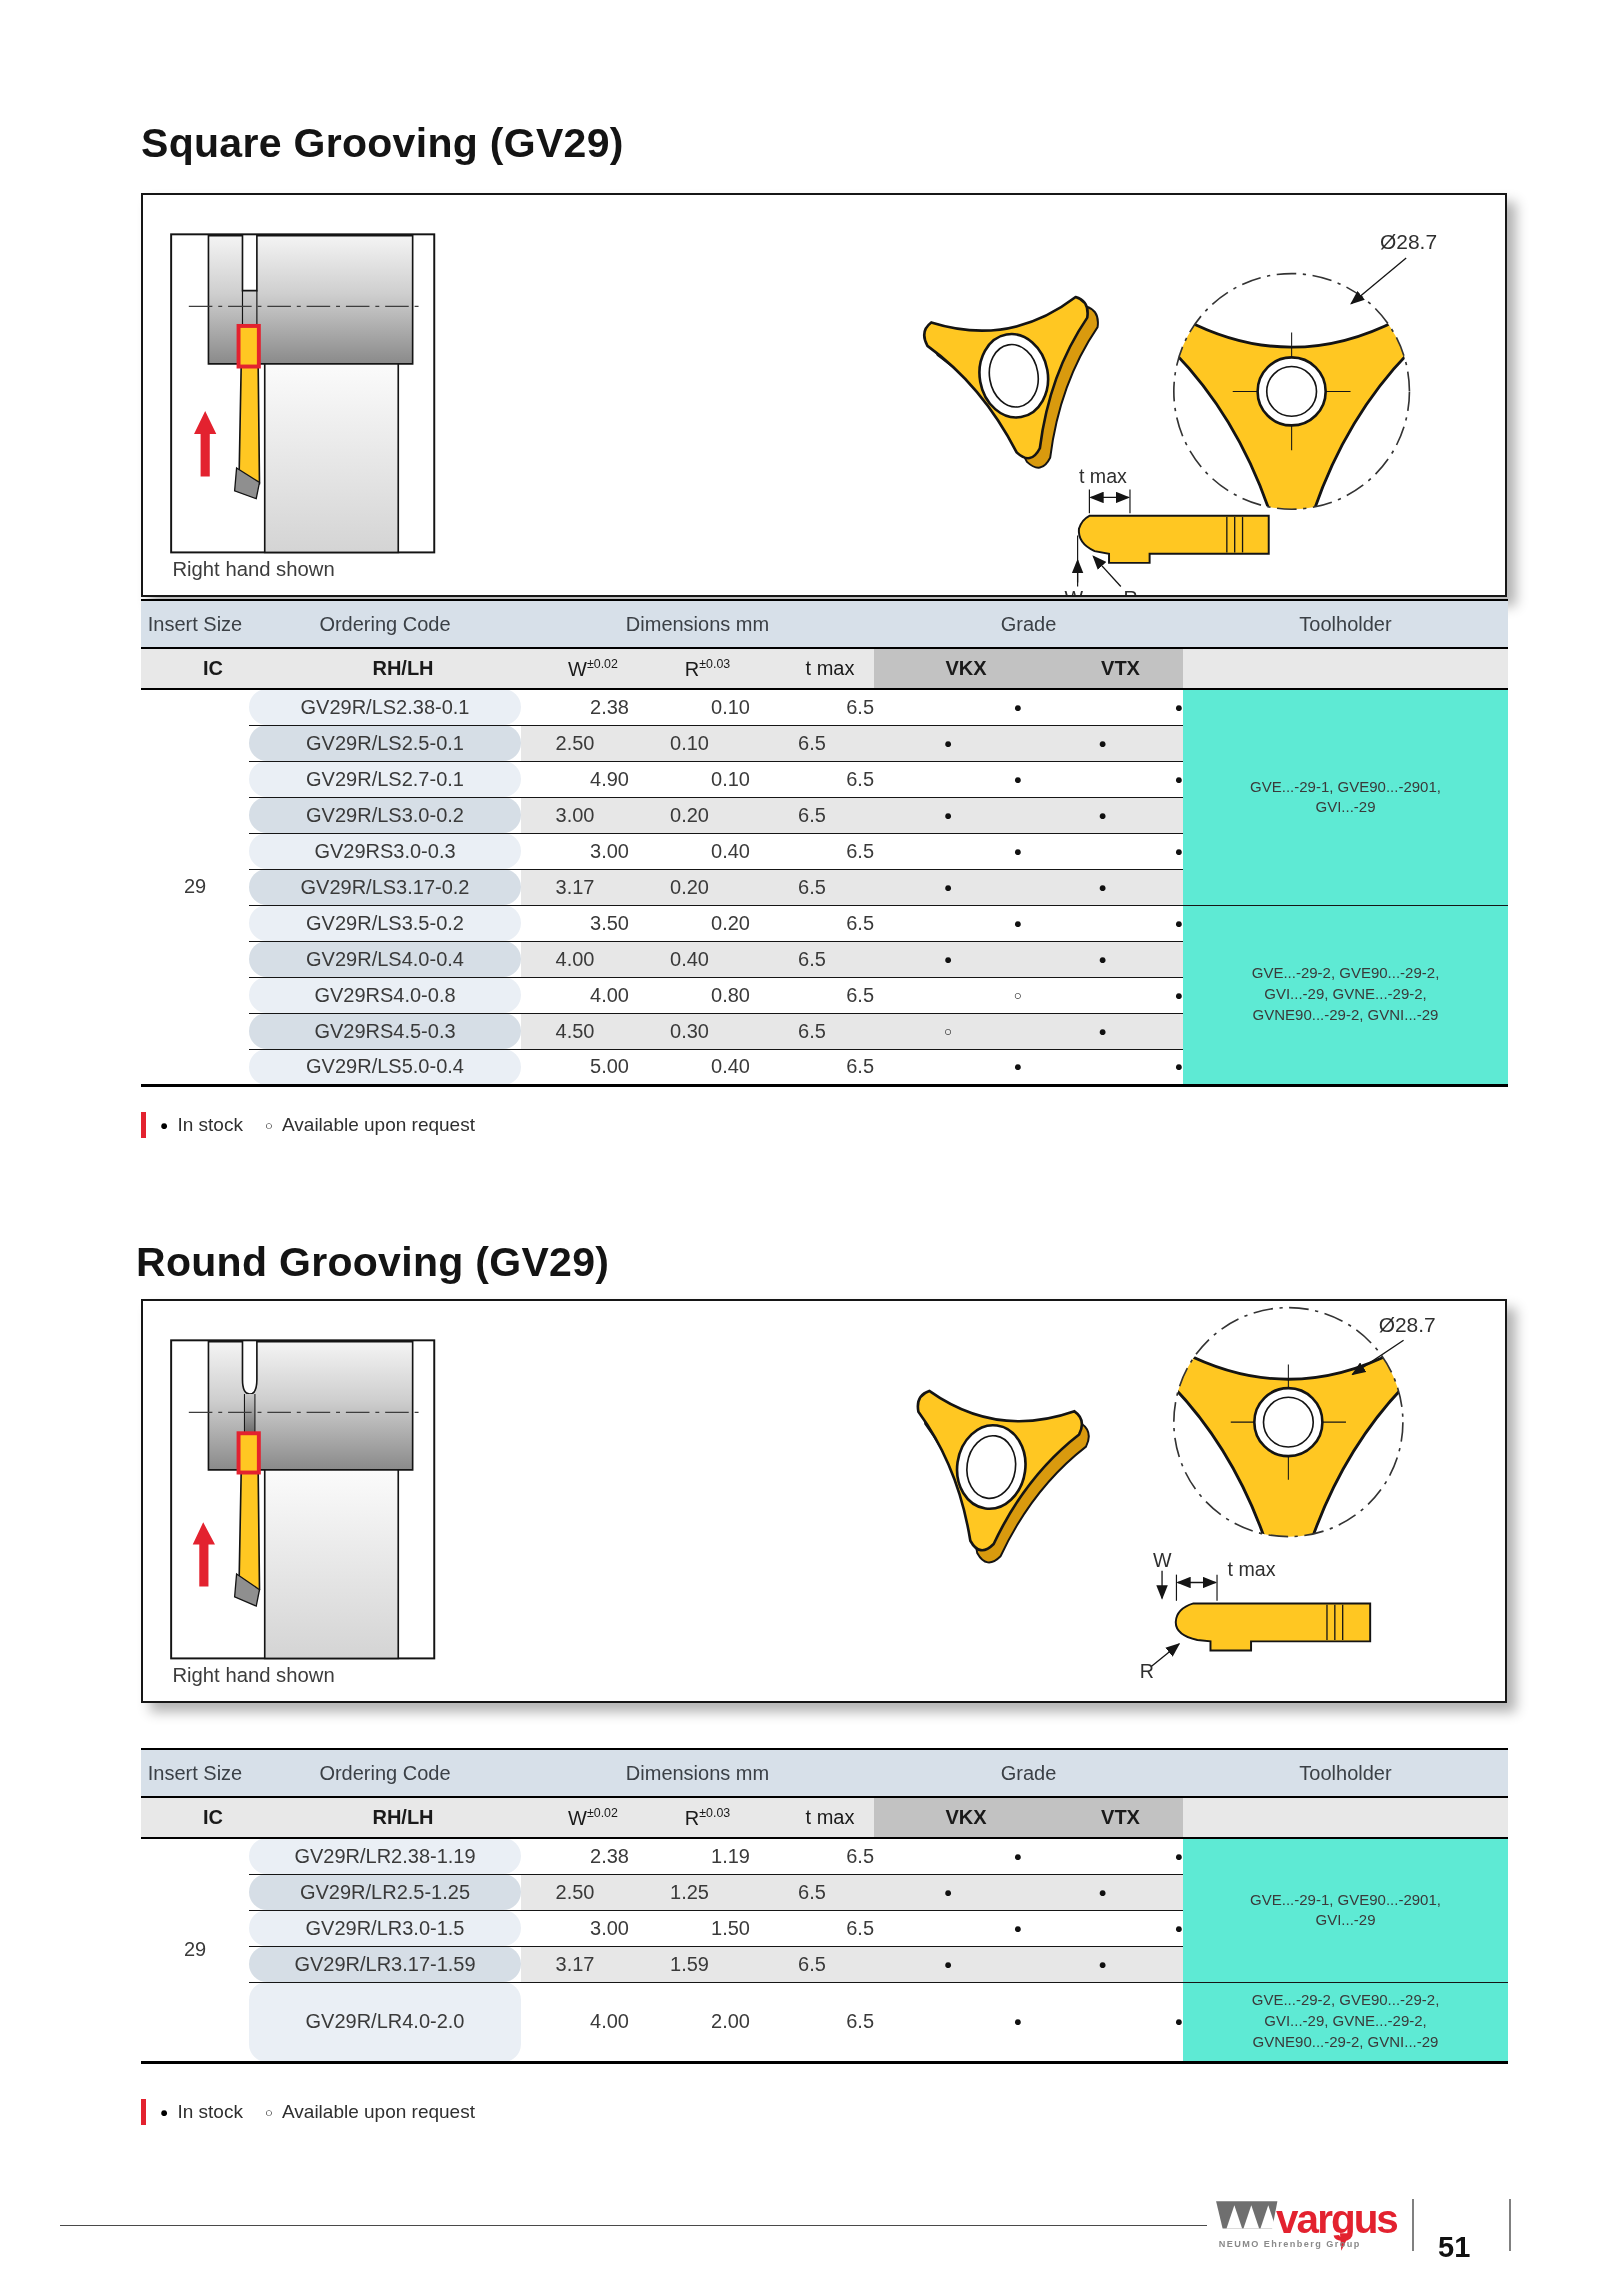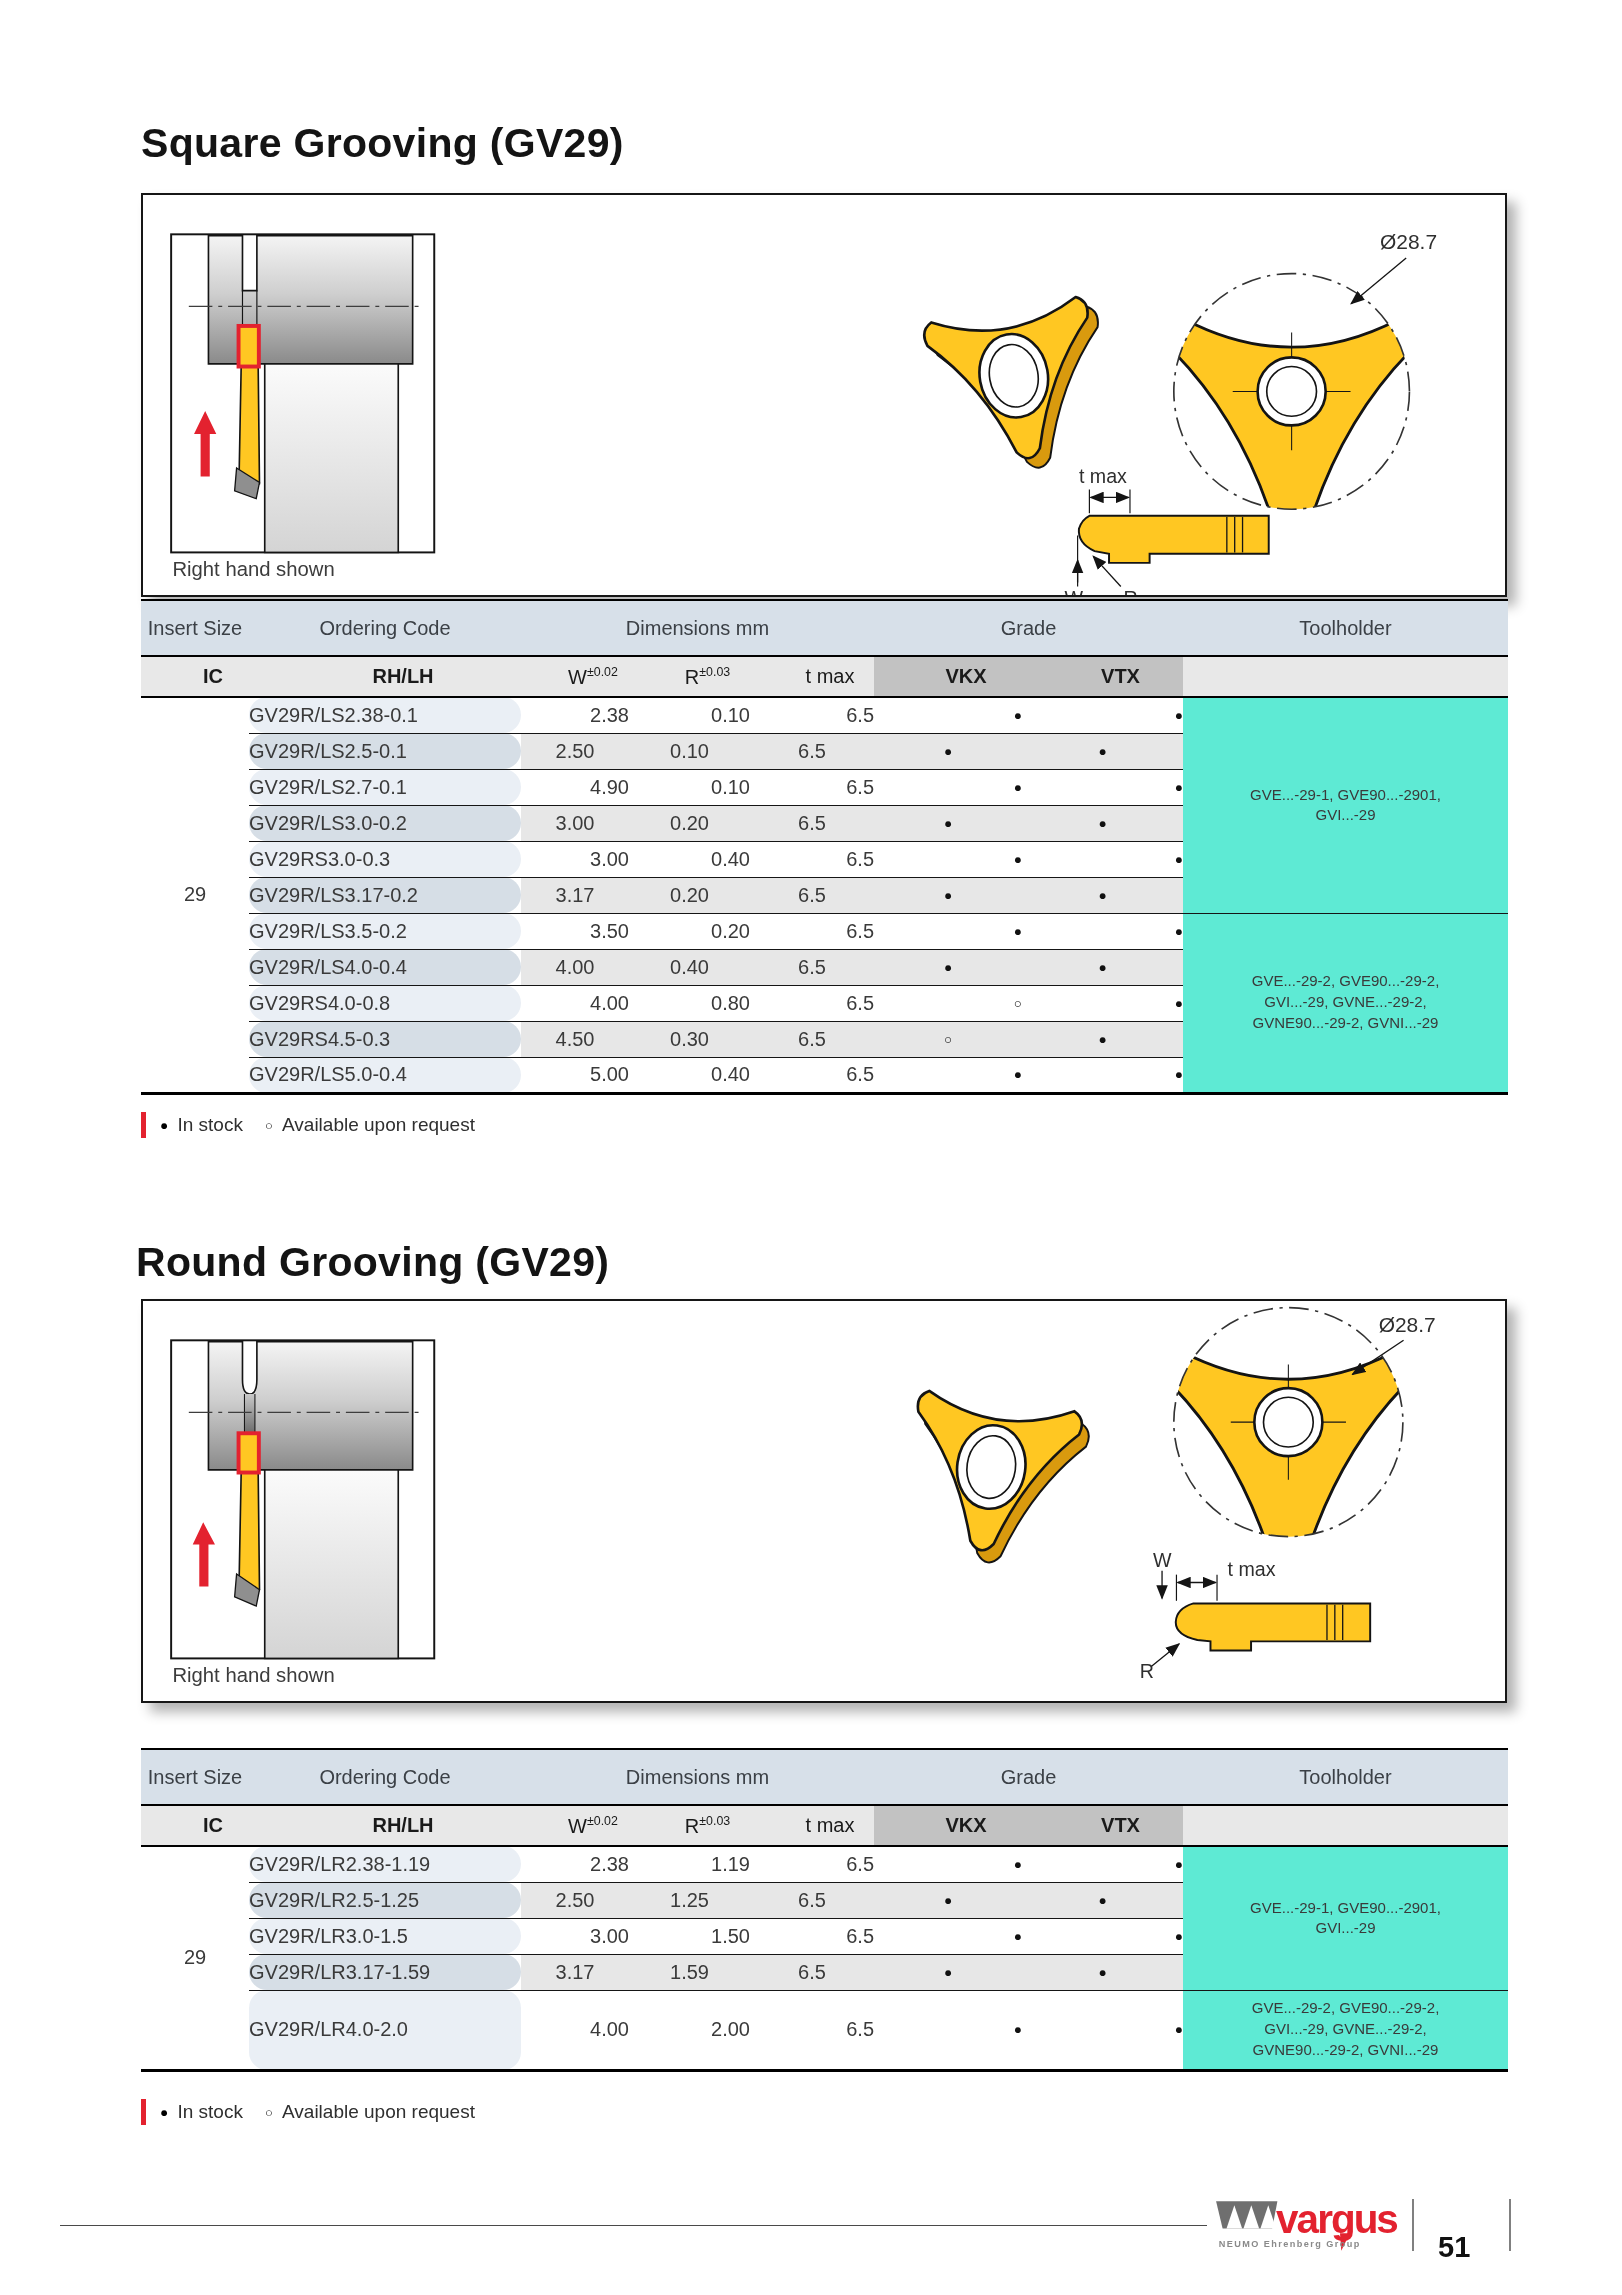--- a/index.html
+++ b/index.html
@@ -8,31 +8,31 @@
   .sec-title{font-weight:bold;font-size:41px;color:#141414;letter-spacing:0.3px;}
   .dbox{position:absolute;left:141px;width:1362px;height:400px;background:#fff;border:2px solid #161616;
         box-shadow:9.2px 9.2px 11.8px rgba(0,0,0,.30);}
   .dsvg{position:absolute;left:0;top:0;width:100%;height:100%;}
 
   
   table.cat{border-collapse:collapse;table-layout:fixed;width:1366px;
             border-top:2px solid #000;border-bottom:3.9px solid #000;
             font-size:20px;color:#3a3a3a;}
   table.cat td,table.cat th{padding:0;font-weight:normal;overflow:hidden;white-space:nowrap;}
-  tr.h1{height:56px;}
+  tr.h1{height:48px;}
   tr.h1 th{background:#d7e0e9;color:#3b4046;font-size:20px;border-bottom:2.6px solid #000;}
   tr.h2{height:41px;}
   tr.h2 td{background:#e8e8e8;text-align:center;border-bottom:2.6px solid #000;font-size:20px;color:#1a1a1a;padding-left:36px;}
   tr.h2 td.bold{font-weight:bold;}
   tr.h2 td.gh{background:#c2c2c2;font-weight:bold;}
   tr.h2 sup{font-size:12.4px;}
   tr.row{height:36px;}
   tr.tall{height:80px;}
   td.ic{background:#fff;text-align:center;color:#3a3a3a;}
-  td.code{text-align:left;padding-left:37px;border-radius:18px;}
+  td.code{text-align:center;padding-left:37px;border-radius:18px;}
   td.num,td.dot{text-align:center;}
   td.dot{font-size:13.7px;color:#111;}
   tr.odd td.code{background:#eaeff5;}
   tr.odd td.num,tr.odd td.dot{background:#ffffff;text-align:right;}
   tr.even td.code{background:#d6dee6;}
   tr.even td.num,tr.even td.dot{background:#e7e7e7;}
   td.sep{border-bottom:1.3px solid #151515;}
   td.tool{background:#5eead4;text-align:center;font-size:15px;color:#3a3a3a;line-height:1.38;white-space:normal;}
 
   

